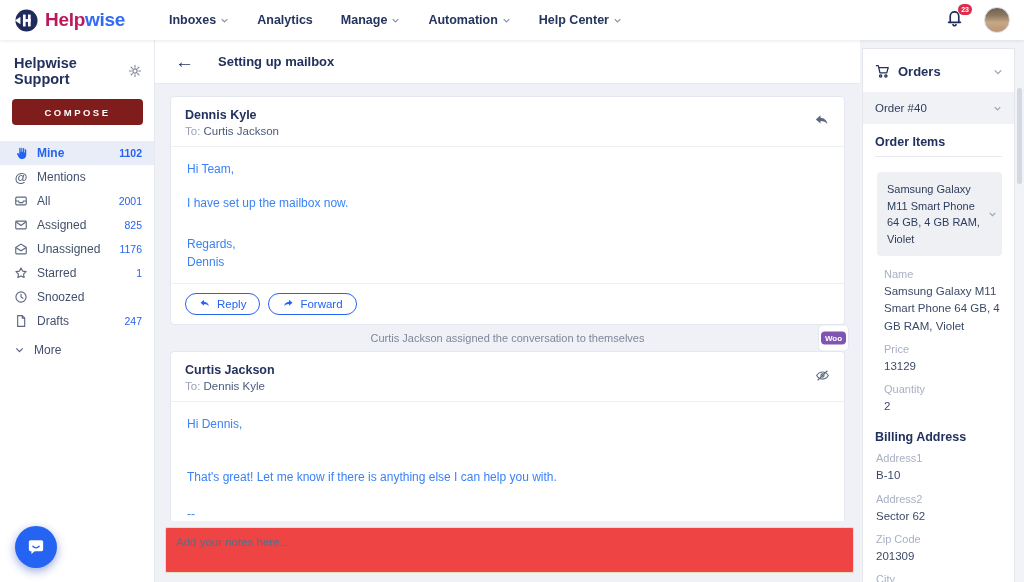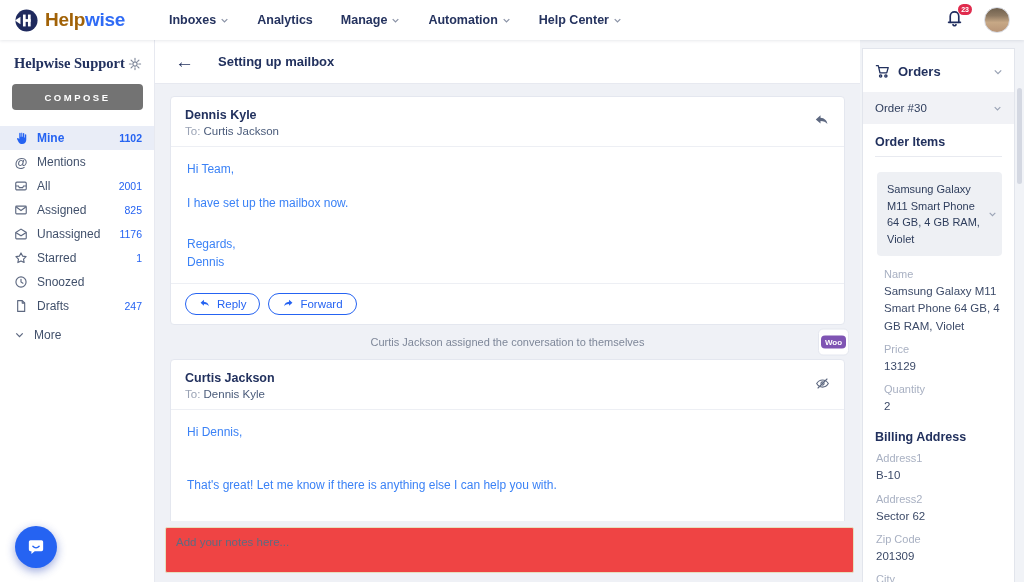--- a/index.html
+++ b/index.html
@@ -4,43 +4,43 @@
 <style>
   * { box-sizing: border-box; margin: 0; padding: 0; }
   html,body { width:1024px; height:582px; overflow:hidden; }
   body { font-family:"Liberation Sans", sans-serif; background:#eef0f5; position:relative; }
 
   
   .topnav { position:absolute; top:0; left:0; right:0; height:40px; background:#fff;
             box-shadow:0 1px 3px rgba(25,35,70,.10); display:flex; align-items:center; z-index:20; }
   .brand { display:flex; align-items:center; gap:6px; margin-left:14px; }
   .brand-text { font-size:19px; font-weight:bold; letter-spacing:-.3px; }
-  .brand-text .p1 { color:#a16207; } .brand-text .p2 { color:#2f6bf5; }
+  .brand-text .p1 { color:#be185d; } .brand-text .p2 { color:#2f6bf5; }
   .nav-items { display:flex; gap:28px; margin-left:44px; }
   .nav-item { display:flex; align-items:center; gap:4px; font-size:12.5px; font-weight:bold;
               color:#25335f; cursor:pointer; }
   .nav-item svg { color:#8b93a7; }
   .nav-right { margin-left:auto; display:flex; align-items:center; gap:20px; margin-right:14px; }
   .bell-wrap { position:relative; color:#1f2c5e; cursor:pointer; }
   .bell-badge { position:absolute; top:-5px; right:-8px; background:#e02b4d; color:#fff;
                 font-size:7px; font-weight:bold; border-radius:8px; padding:2px 3px; min-width:13px;
                 text-align:center; }
   .avatar { width:26px; height:26px; border-radius:50%;
             background:linear-gradient(180deg,#6f604e 0%,#8d7962 32%,#c7a886 60%,#b89577 100%);
             border:1px solid #d9dde6; }
   .avatar-sm { width:20px; height:20px; border-radius:50%;
             background:linear-gradient(180deg,#6f604e 0%,#8d7962 32%,#c7a886 60%,#b89577 100%); }
 
   
   .left-sidebar { position:absolute; top:40px; left:0; width:155px; bottom:0; background:#fff;
                   border-right:1px solid #e7e9f0; z-index:5; }
-  .ls-header { display:flex; align-items:center; justify-content:space-between; padding:15px 12px 10px 14px;font-family:Liberation Serif, serif; }
+  .ls-header { display:flex; align-items:center; justify-content:space-between; padding:15px 12px 10px 14px; }
   .ls-title { font-size:14.5px; font-weight:bold; color:#22315e; }
   .gear-btn { color:#7c8598; cursor:pointer; display:flex; }
-  .compose-btn { margin:2px 12px 16px 12px; width:131px; height:26px; background:#737373; color:#fff;
+  .compose-btn { margin:2px 12px 16px 12px; width:131px; height:26px; background:#7f1d1d; color:#fff;
                  font-family:"Liberation Sans",sans-serif; font-size:9.5px; font-weight:bold;
                  letter-spacing:2.5px; border:none; border-radius:4px; cursor:pointer; }
   .ls-item { display:flex; align-items:center; gap:9px; height:24px; padding:0 12px 0 14px;
              font-size:12px; color:#41506b; cursor:pointer; }
   .ls-item svg, .ls-item .at-glyph { color:#5d6880; flex:0 0 14px; }
   .at-glyph { font-size:13px; font-weight:bold; width:14px; text-align:center; }
   .ls-item .cnt { margin-left:auto; font-size:10.5px; color:#2563f2; }
   .ls-item.active { background:#e9edf7; color:#2563f2; font-weight:bold; }
   .ls-item.active svg { color:#2563f2; }
   .ls-more { display:flex; align-items:center; gap:9px; padding:0 12px 0 14px; height:26px;
@@ -66,21 +66,21 @@
   .msg-head { display:flex; align-items:center; padding:11px 14px 9px 14px; border-bottom:1px solid #edeff4; }
   .msg-from { font-size:12.5px; font-weight:bold; color:#22315e; }
   .msg-to { font-size:11.5px; color:#9aa3b5; margin-top:3px; }
   .msg-to b { color:#4a5b7a; font-weight:normal; }
   .msg-head-icon { margin-left:auto; color:#5d6880; cursor:pointer; }
   .msg-body { padding:14px 16px 12px 16px; font-size:12px; color:#3b82f6; line-height:1.4; }
   .msg-foot { border-top:1px solid #edeff4; padding:9px 14px; display:flex; gap:8px; }
   .btn-pill { display:inline-flex; align-items:center; gap:6px; border:1px solid #2563f2; color:#2563f2;
               background:#fff; border-radius:15px; font-family:"Liberation Sans",sans-serif;
               font-size:11.5px; padding:4px 13px; cursor:pointer; }
-  .event-row { height:34px; display:flex; align-items:center; justify-content:center;
+  .event-row { height:26px; display:flex; align-items:center; justify-content:center;
                font-size:11px; color:#7e8799; position:relative; }
   .woo-tab { position:absolute; right:-4px; top:50%; transform:translateY(-50%); background:#fff;
              border:1px solid #e4e7ef; border-radius:5px; width:31px; height:27px; display:flex;
              align-items:center; justify-content:center; cursor:pointer; }
   .woo-badge { background:#7f54b3; color:#fff; font-size:8px; font-weight:bold; border-radius:4px;
                padding:2px 4px; }
   .p-gap1 { margin-bottom:17px; } .p-gap2 { margin-bottom:24px; } .p-tight { margin-bottom:2px; }
   .p-gap3 { margin-bottom:36px; } .p-gap4 { margin-bottom:20px; } .p-gap5 { margin-bottom:13px; }
 
   .notes-bar { flex:0 0 50px; background:#eff1f6; padding:6px 6px 9px 10px; }
@@ -342,21 +342,21 @@
         </svg>
       <span class="orders-title">Orders</span>
       <span class="chev">
         <svg width="10" height="8" viewBox="0 0 12 10" fill="none" stroke="currentColor" stroke-width="1.6">
             <polyline points="2,3 6,7 10,3"></polyline>
           </svg>
       </span>
     </div>
 
     <div class="order-accordion">
-      <span>Order #30</span>
+      <span>Order #40</span>
       <span class="chev"><svg width="9" height="7" viewBox="0 0 12 10" fill="none" stroke="currentColor" stroke-width="1.6">
             <polyline points="2,3 6,7 10,3"></polyline>
           </svg></span>
     </div>
 
     <div class="sec-heading">Order Items</div>
     <hr class="sec-divider">
 
     <div class="product-box">
       <span>Samsung Galaxy M11 Smart Phone 64 GB, 4 GB RAM, Violet</span>

